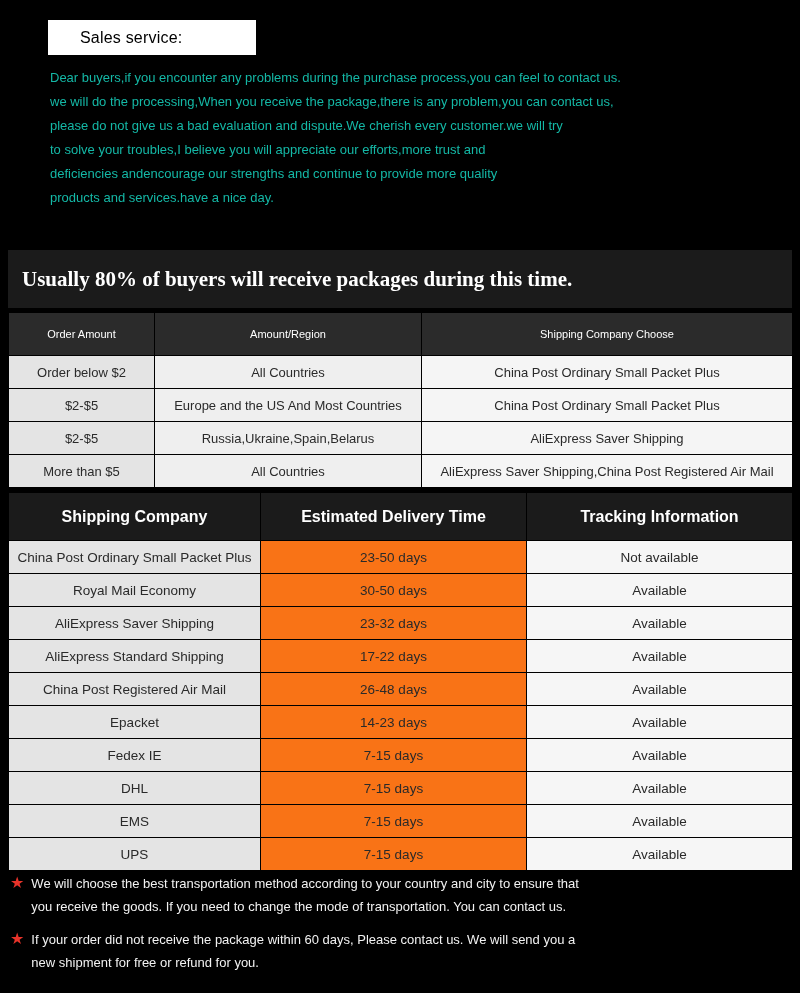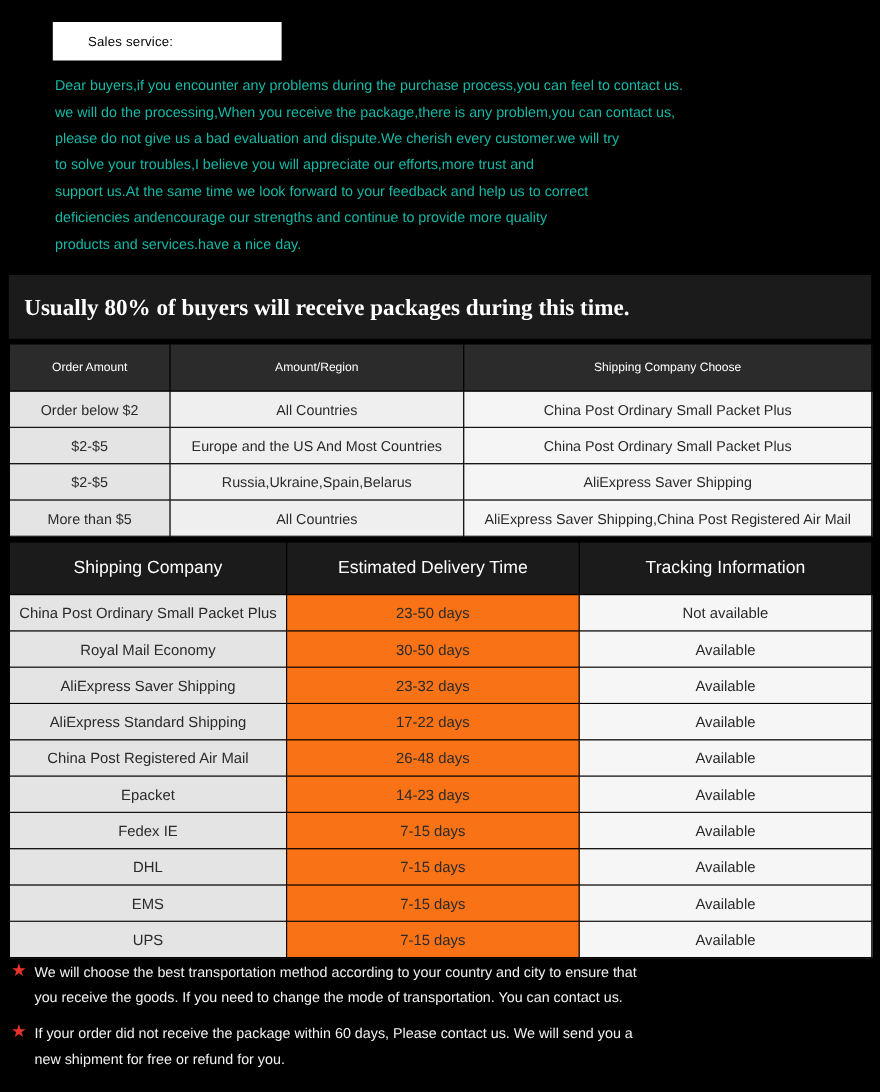--- a/index.html
+++ b/index.html
@@ -28,21 +28,21 @@
     left: 48px;
     top: 20px;
     width: 208px;
     height: 35px;
     background: #ffffff;
     display: flex;
     align-items: center;
   }
   .sales-header .title {
     color: #000000;
-    font-size: 12px;
+    font-size: 16px;
     font-weight: 400;
     padding-left: 32px;
     letter-spacing: 0.2px;
     text-align: center;
   }
 
   
   .intro {
     position: absolute;
     left: 50px;
@@ -108,21 +108,21 @@
   .tbl2 {
     position: absolute;
     left: 8px;
     top: 492px;
     width: 784px;
   }
   .tbl2 th {
     background: #1b1b1b;
     color: #ffffff;
     font-size: 16px;
-    font-weight: 400;
+    font-weight: 700;
     height: 45px;
     border: 1px solid #000000;
     text-align: center;
   }
   .tbl2 td {
     height: 30px;
     font-size: 13.5px;
     text-align: center;
     border: 1px solid #000000;
     color: #2a2a2a;
@@ -164,21 +164,20 @@
 
   <div class="sales-header">
     <div class="title">Sales service:</div>
   </div>
 
   <div class="intro">
     <div>Dear buyers,if you encounter any problems during the purchase process,you can feel to contact us.</div>
     <div>we will do the processing,When you receive the package,there is any problem,you can contact us,</div>
     <div>please do not give us a bad evaluation and dispute.We cherish every customer.we will try</div>
     <div>to solve your troubles,I believe you will appreciate our efforts,more trust and</div>
-    <div>support us.At the same time we look forward to your feedback and help us to correct</div>
     <div>deficiencies andencourage our strengths and continue to provide more quality</div>
     <div>products and services.have a nice day.</div>
   </div>
 
   <div class="banner">
     <div class="banner-text">Usually 80% of buyers will receive packages during this time.</div>
   </div>
 
   <table class="tbl1">
     <colgroup>

